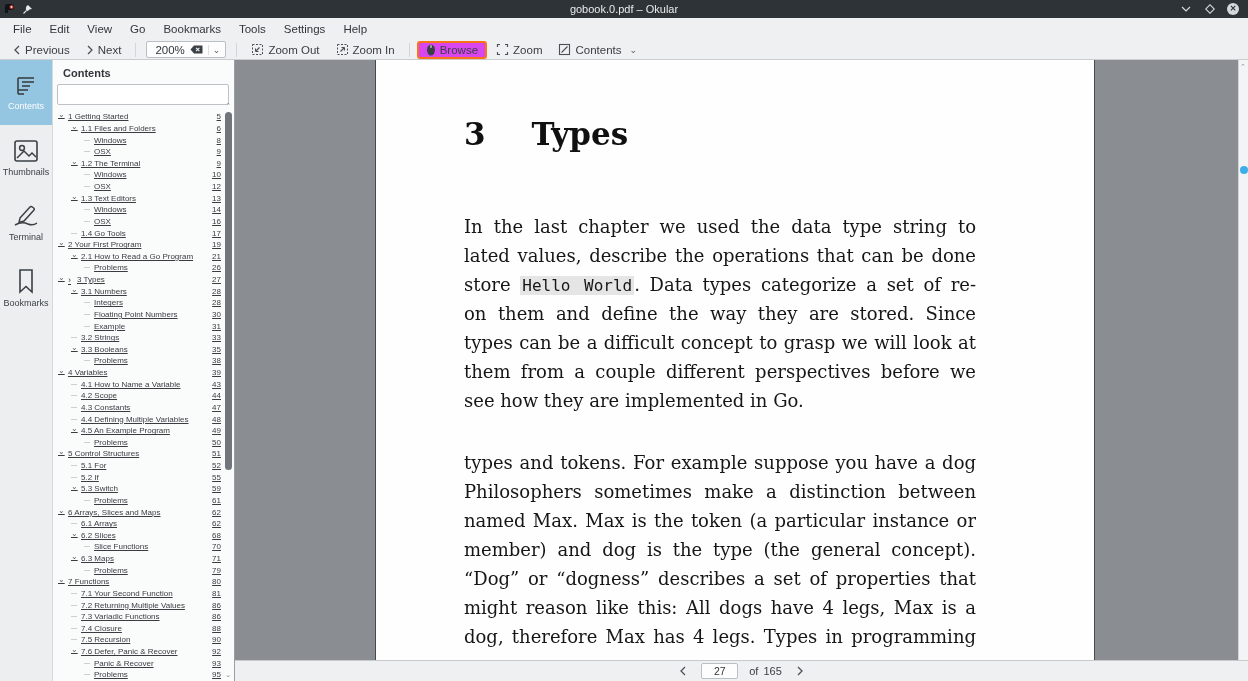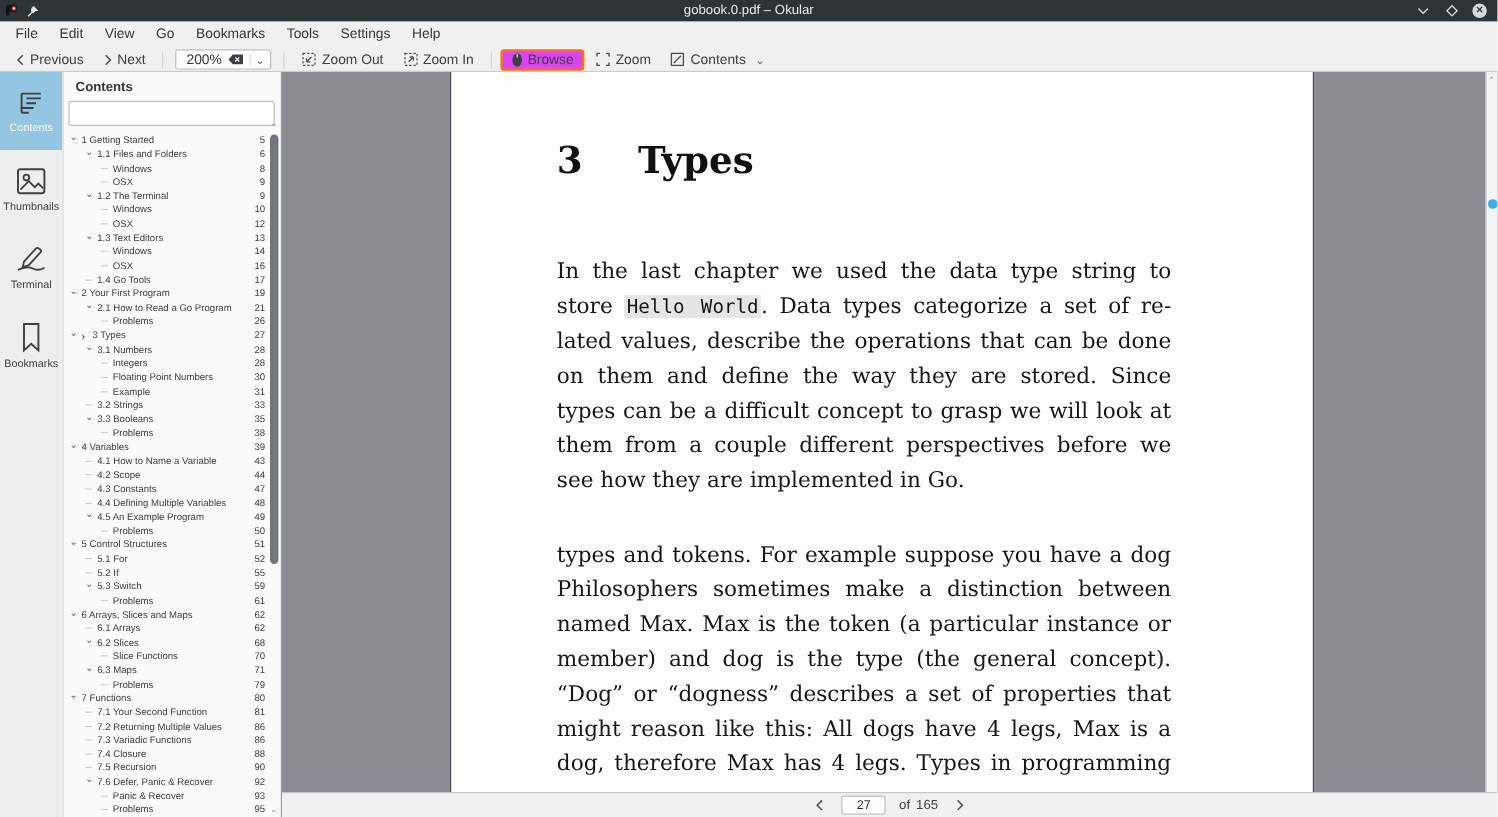--- a/index.html
+++ b/index.html
@@ -41,21 +41,21 @@
 
   
   .contents-panel { position:absolute; left:52px; top:60px; bottom:0; width:183px; background:#fafbfb;
                     border-left:1px solid #d6d9db; border-right:1px solid #9b9fa3; }
   .panel-title { font-size:11px; font-weight:bold; color:#31363b; padding:7px 0 5px 10px; }
   .toc-filter { position:absolute; left:4px; right:5px; top:24px; height:21px; background:#fff;
                 border:1px solid #bcc2c6; border-radius:2px; font-size:10px; padding:0 4px; }
   .toc-tree { position:absolute; left:0; right:0; top:51px; bottom:0; overflow:hidden;
               font-size:8px; color:#383d42; }
   .toc-row { height:11.64px; display:flex; align-items:center;
-             padding-left:calc(5px + var(--lvl,0) * 13px); padding-right:13px; white-space:nowrap; }
+             padding-left:calc(5px + var(--lvl,0) * 13px); padding-right:13px; white-space:nowrap;text-decoration:underline; }
   .twisty { flex:none; width:10px; color:#5c6267; font-size:8px; display:flex; align-items:center; }
   .toc-row.expand .twisty::before { content:"⌄"; position:relative; top:-2px; }
   .toc-row:not(.expand) .twisty::before { content:""; display:block; width:6px; height:1px; background:#ccd0d3; }
   .cur-marker { display:none; }
   .toc-row.current .cur-marker { display:inline-block; width:9px; color:#3a4045; font-size:9px; line-height:8px; }
   .toc-label { flex:1; overflow:hidden; text-overflow:clip; }
   .toc-page { margin-left:5px; }
   .toc-scroll-up { position:absolute; right:3px; top:42px; font-size:7px; color:#80868b; }
   .toc-scroll-slider { position:absolute; right:2px; top:52px; width:7px; height:358px;
                        background:#70767b; border-radius:3.5px; }
@@ -571,22 +571,22 @@
 
 <div class="viewer">
   <div class="pdf-page">
     <div class="doc-heading">
       <span class="heading-num">3</span>
       <span>Types</span>
     </div>
     <div class="doc-para para-1">
 
     <div class="tline"><span>In the last chapter we used the data type string to</span><span></span></div>
+        <div class="tline"><span>lated values, describe the operations that can be done</span><span></span></div>
         <div class="tline"><span>store </span><span class="code">Hello World</span><span>. Data types categorize a set of re-</span></div>
-        <div class="tline"><span>lated values, describe the operations that can be done</span><span></span></div>
         <div class="tline"><span>on them and define the way they are stored. Since</span><span></span></div>
         <div class="tline"><span>types can be a difficult concept to grasp we will look at</span><span></span></div>
         <div class="tline"><span>them from a couple different perspectives before we</span><span></span></div>
         <div class="tline last"><span>see how they are implemented in Go.</span><span></span></div>
       </div>
     <div class="doc-para para-2">
 
     <div class="tline"><span>types and tokens. For example suppose you have a dog</span><span></span></div>
         <div class="tline"><span>Philosophers sometimes make a distinction between</span><span></span></div>
         <div class="tline"><span>named Max. Max is the token (a particular instance or</span><span></span></div>

